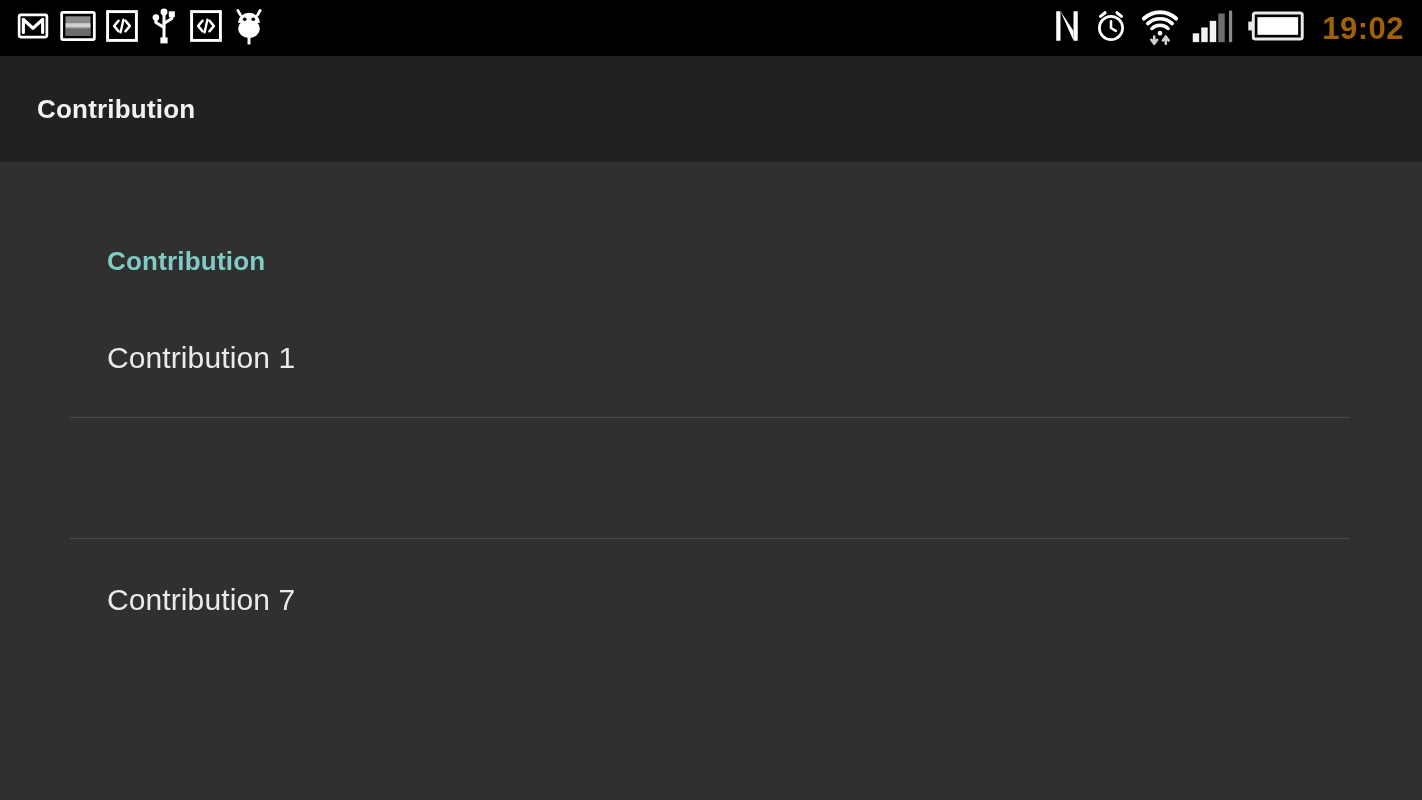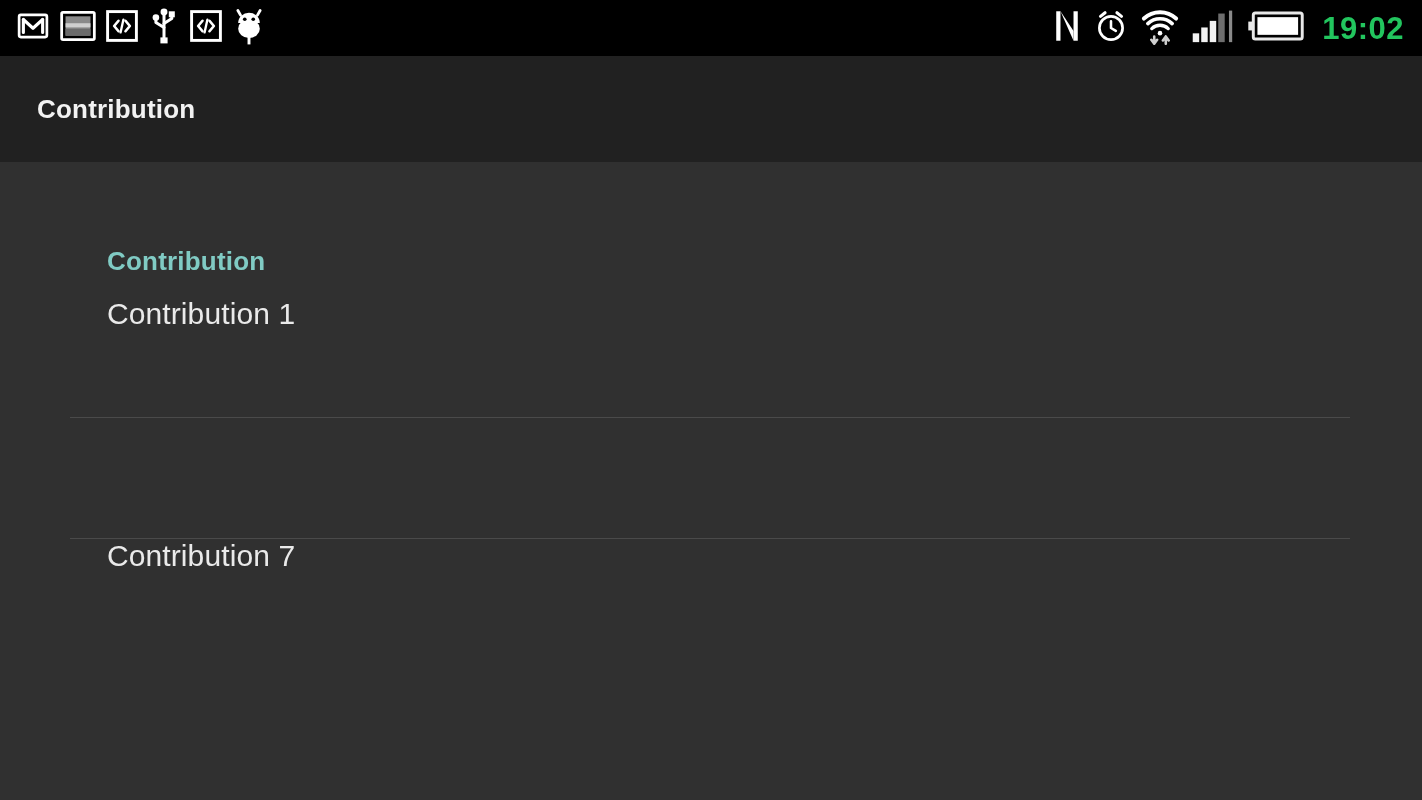--- a/index.html
+++ b/index.html
@@ -16,21 +16,21 @@
     position:absolute; left:0; top:0; width:1422px; height:56px;
     background:#000;
     display:flex; align-items:center; justify-content:space-between;
     padding:0 18px 0 16px;
   }
   .sb-left, .sb-right { display:flex; align-items:center; }
   .sb-left { gap:10px; }
   .sb-right { gap:12px; }
   .sicon { display:block; }
   .sb-clock {
-    color:#22c55e; font-size:31px; font-weight:bold;
+    color:#a16207; font-size:31px; font-weight:bold;
     letter-spacing:0.5px; margin-left:6px; line-height:1;
     font-family:"Liberation Sans", sans-serif;
   }
 
   
   #actionbar {
     position:absolute; left:0; top:56px; width:1422px; height:106px;
     background:#212121;
     display:flex; align-items:center;
   }
@@ -45,21 +45,21 @@
     background:#303030;
   }
   .section-header {
     position:absolute; left:107px; top:84px;
     color:#80CBC4; font-size:26px; font-weight:bold;
     letter-spacing:0.2px;
   }
   #list { position:absolute; left:0; top:135px; width:1422px; }
   .list-item {
     position:relative; height:121px;
-    display:flex; 
+    display:flex; align-items:center;
   }
   .list-item .li-label {
     margin-left:107px;
     color:#eaeaea; font-size:30px; font-weight:normal;
     letter-spacing:0.1px;
   }
   .divider {
     position:absolute; left:70px; right:72px; bottom:0;
     height:1px; background:#4a4a4a;
   }

